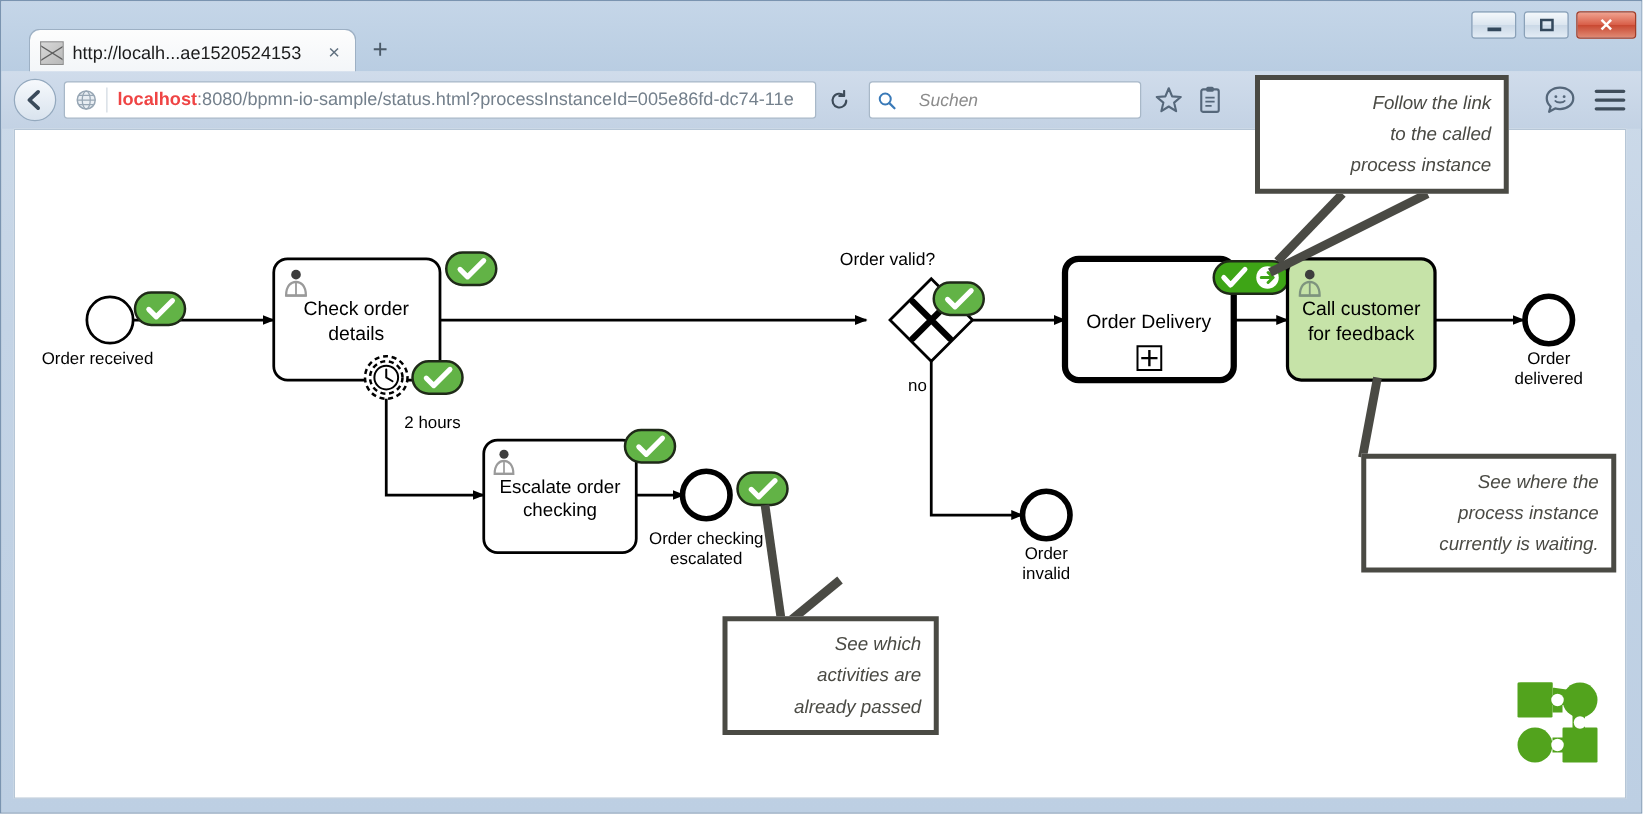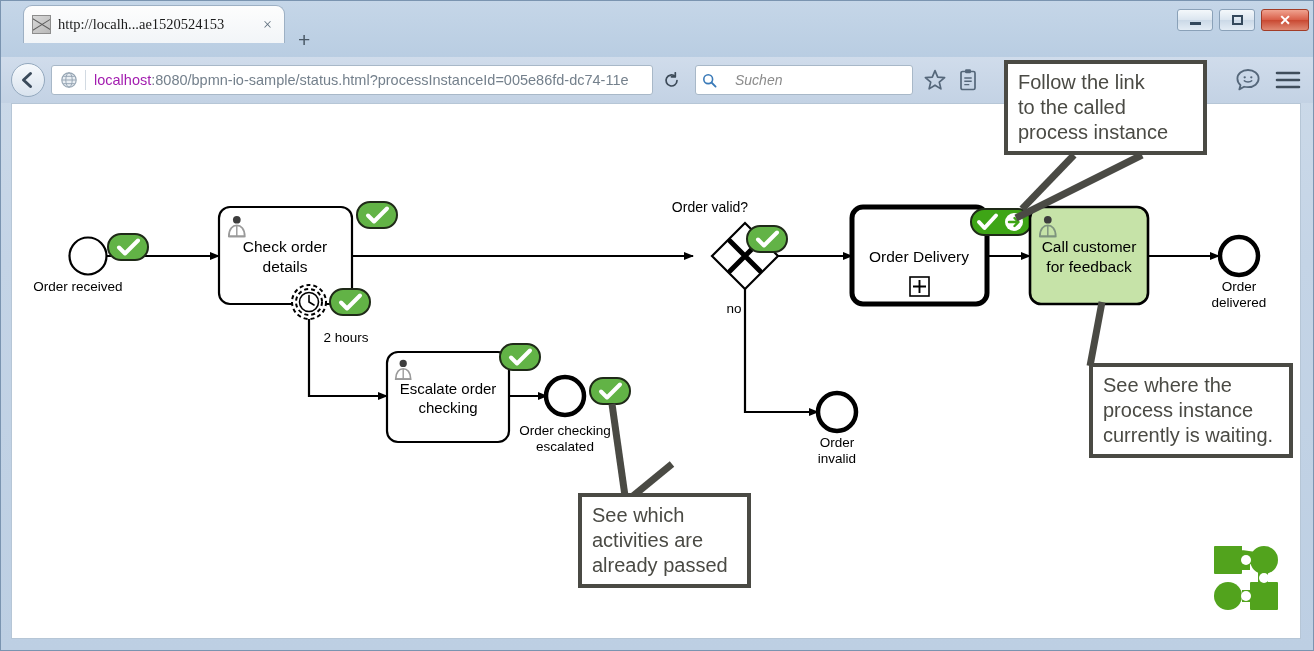--- a/index.html
+++ b/index.html
@@ -19,27 +19,27 @@
     border: 1px solid #7a94b0;
     overflow: hidden;
   }
 
   
   #tabbar {
     position: absolute; left: 0; top: 0; width: 1314px; height: 56px;
     background: linear-gradient(to bottom, #c5d6e8 0%, #b9cde2 100%);
   }
   #tab {
-    position: absolute; left: 22px; top: 4px;
+    position: absolute; left: 22px; top: 22px;
     width: 262px; height: 38px;
     background: linear-gradient(to bottom, #fdfdfd 0%, #f2f5f8 100%);
     border: 1px solid #9db0c4;
     border-bottom: none;
     border-radius: 9px 9px 0 0;
-    display: flex; align-items: center; padding: 0 8px; font-family: Liberation Serif, serif;
+    display: flex; align-items: center; padding: 0 8px;
   }
   #tab-favicon {
     width: 19px; height: 19px; flex: 0 0 auto; margin-right: 7px;
     background: linear-gradient(135deg, #d8d8d8, #b9b9b9);
     border: 1px solid #8d8d8d;
     position: relative; overflow: hidden;
   }
   #tab-favicon::before, #tab-favicon::after {
     content: ""; position: absolute; background: #5d5d5d;
     width: 24px; height: 1.4px; left: -3px; top: 8px;
@@ -94,21 +94,21 @@
     flex: 0 0 auto; width: 602px; height: 30px;
     background: #ffffff; border: 1px solid #a8b8c8; border-radius: 3px;
     display: flex; align-items: center; padding: 0 4px; overflow: hidden;
   }
   #globe-icon { width: 18px; height: 18px; flex: 0 0 auto; margin: 0 7px 0 4px; }
   #url-sep { width: 1px; height: 20px; background: #d2dae2; margin-right: 8px; flex: 0 0 auto; }
   #url-text {
     font-size: 14.5px; color: #74808c; white-space: nowrap; overflow: hidden;
     font-family: "Liberation Sans", sans-serif;
   }
-  #url-text b { color: #a21caf; font-weight: normal; }
+  #url-text b { color: #ef4444; font-weight: bold; }
   #reloadbtn {
     width: 32px; height: 30px; margin-left: 2px; flex: 0 0 auto;
     display: flex; align-items: center; justify-content: center;
     color: #3c4a58; font-size: 17px;
   }
   #searchbar {
     flex: 0 0 auto; width: 218px; height: 30px; margin-left: 8px;
     background: #ffffff; border: 1px solid #a8b8c8; border-radius: 3px;
     display: flex; align-items: center; padding: 0 6px; gap: 12px;
   }
@@ -130,25 +130,26 @@
     overflow: hidden;
   }
   #diagram { position: absolute; left: 0; top: 0; width: 1290px; height: 536px; }
 
   
   .callout-layer { position: absolute; left: 0; top: 0; width: 1314px; height: 651px; pointer-events: none; }
   .callout {
     position: absolute;
     background: #ffffff;
     border: 4px solid #4a4a44;
-    text-align: left;
+    text-align: right;
     color: #4a4a44;
-    font-size: 20px;
+    font-size: 15px;
     line-height: 25px;
     padding: 6px 10px;
+    font-style: italic;
   }
 </style>
 </head>
 <body>
 
 <div id="window">
 
   <div id="tabbar">
     <div id="tab">
       <span id="tab-favicon"></span>

